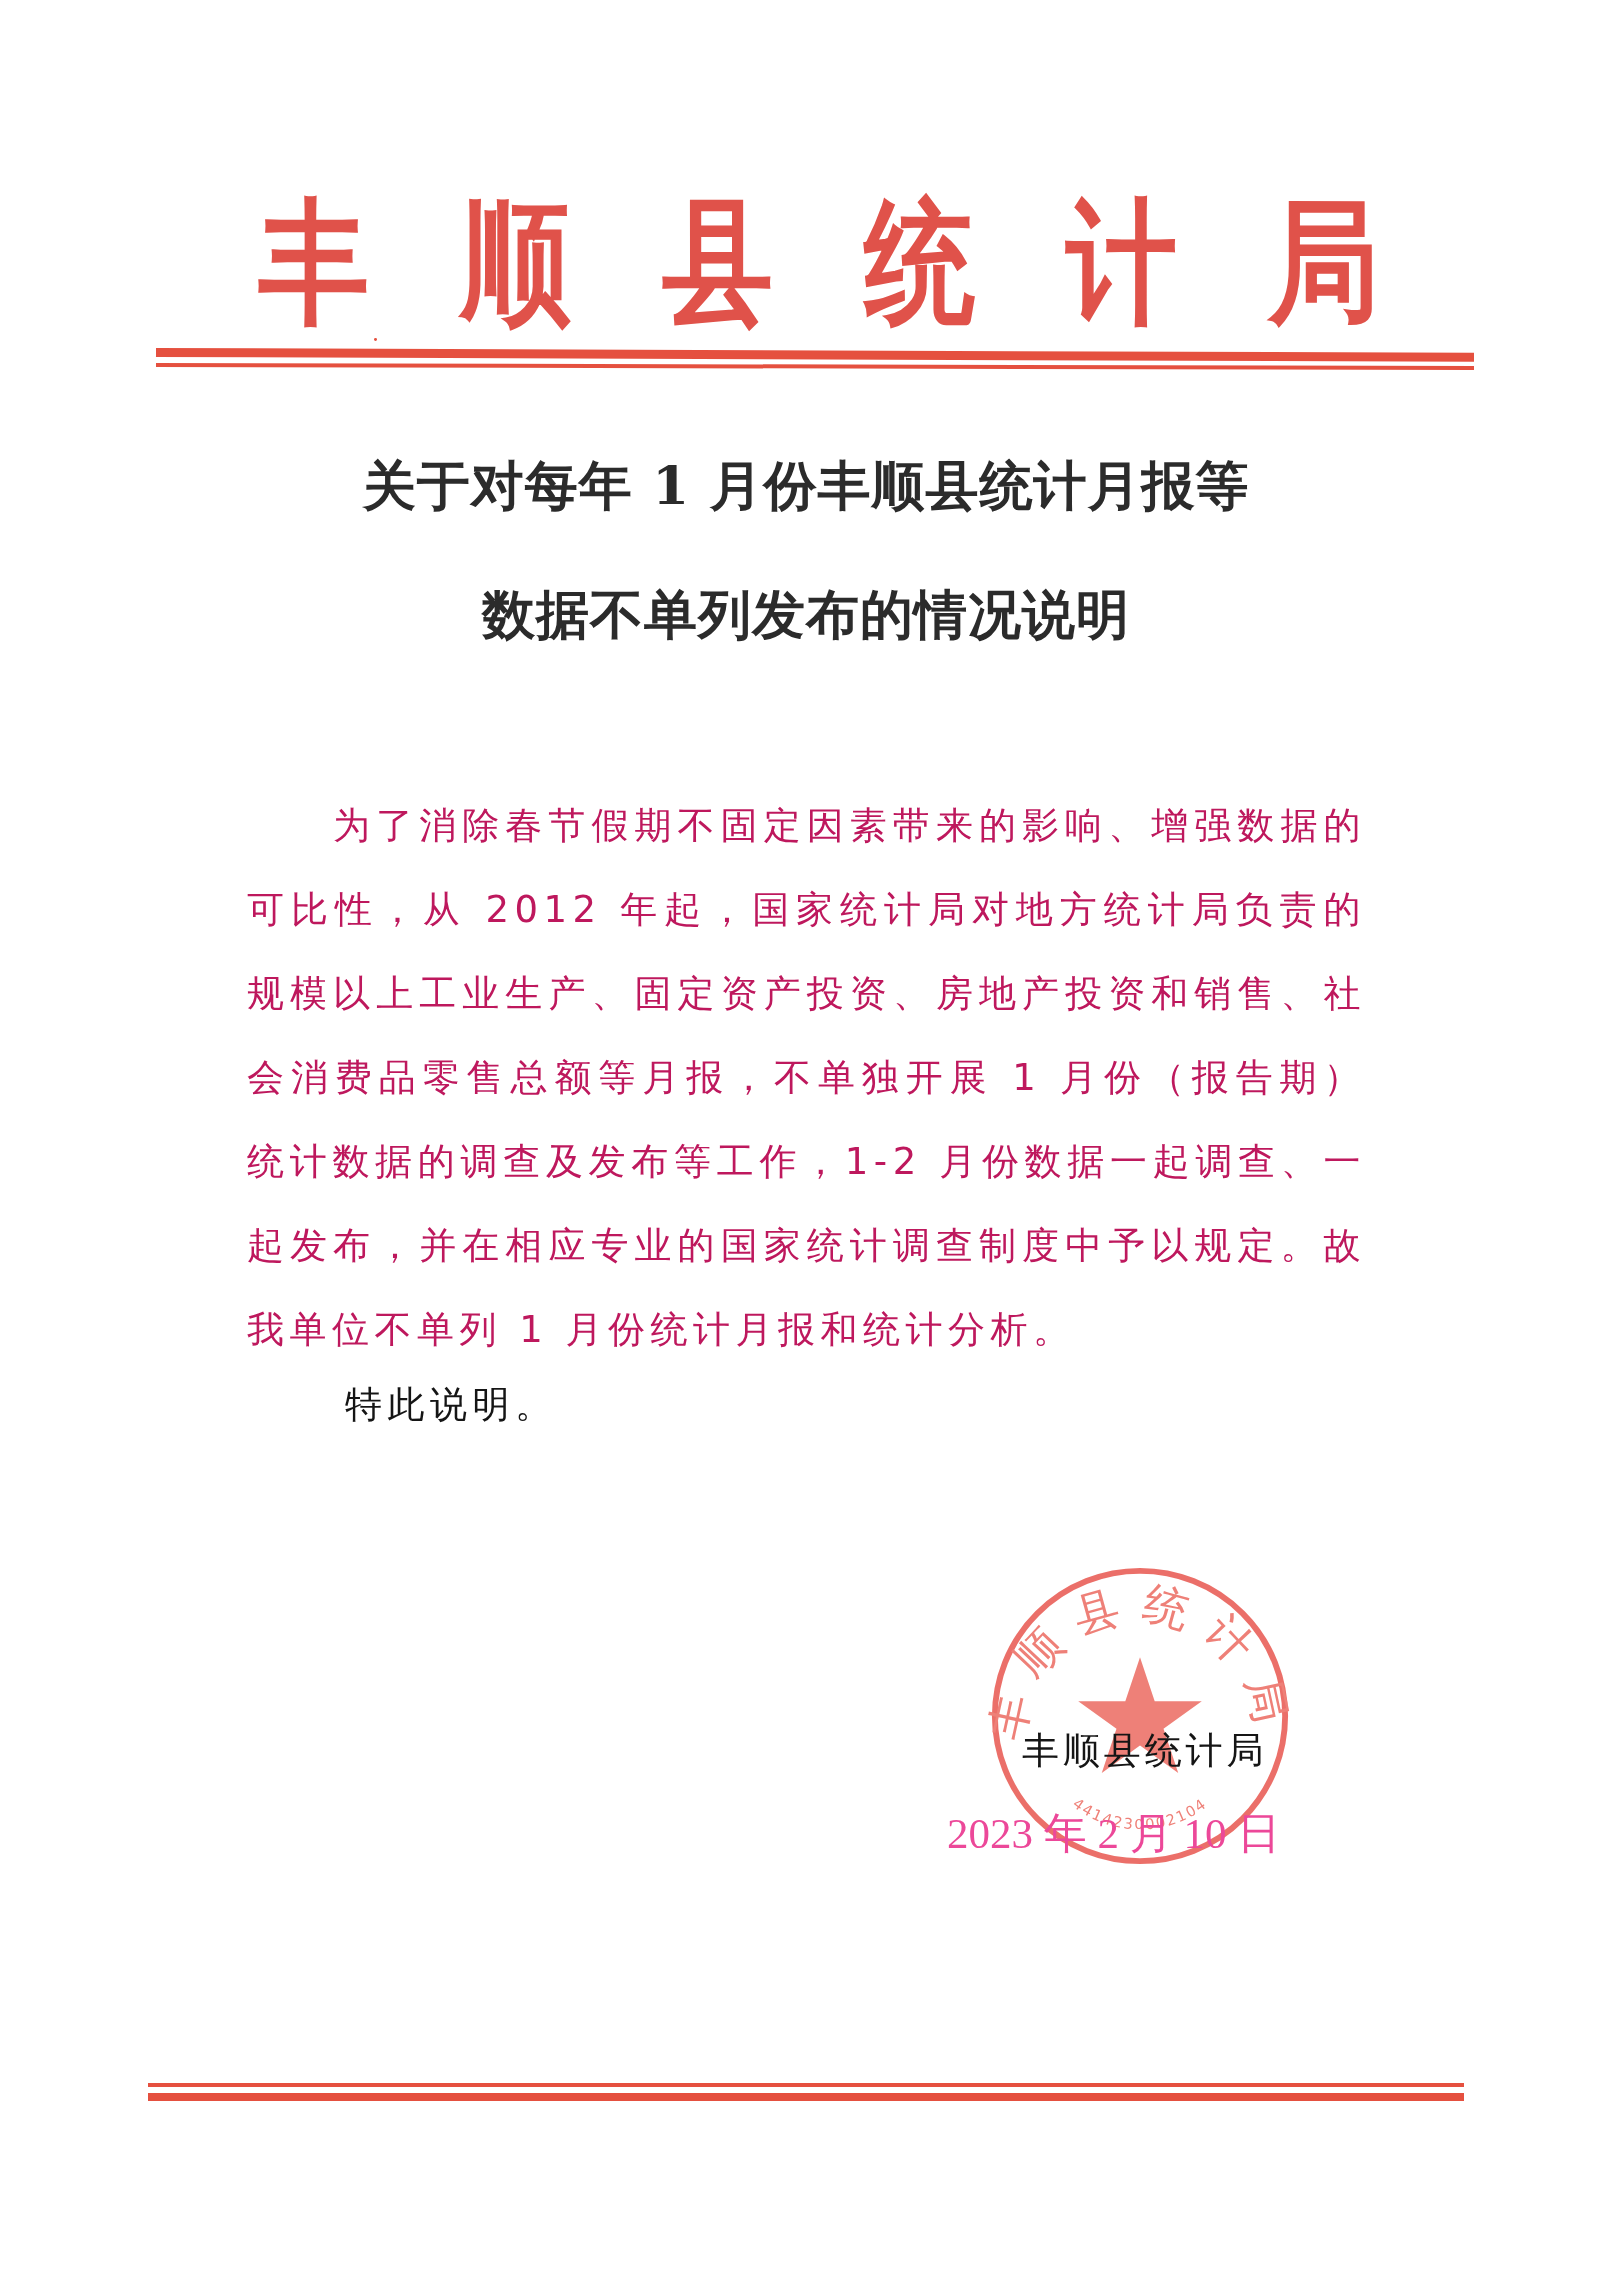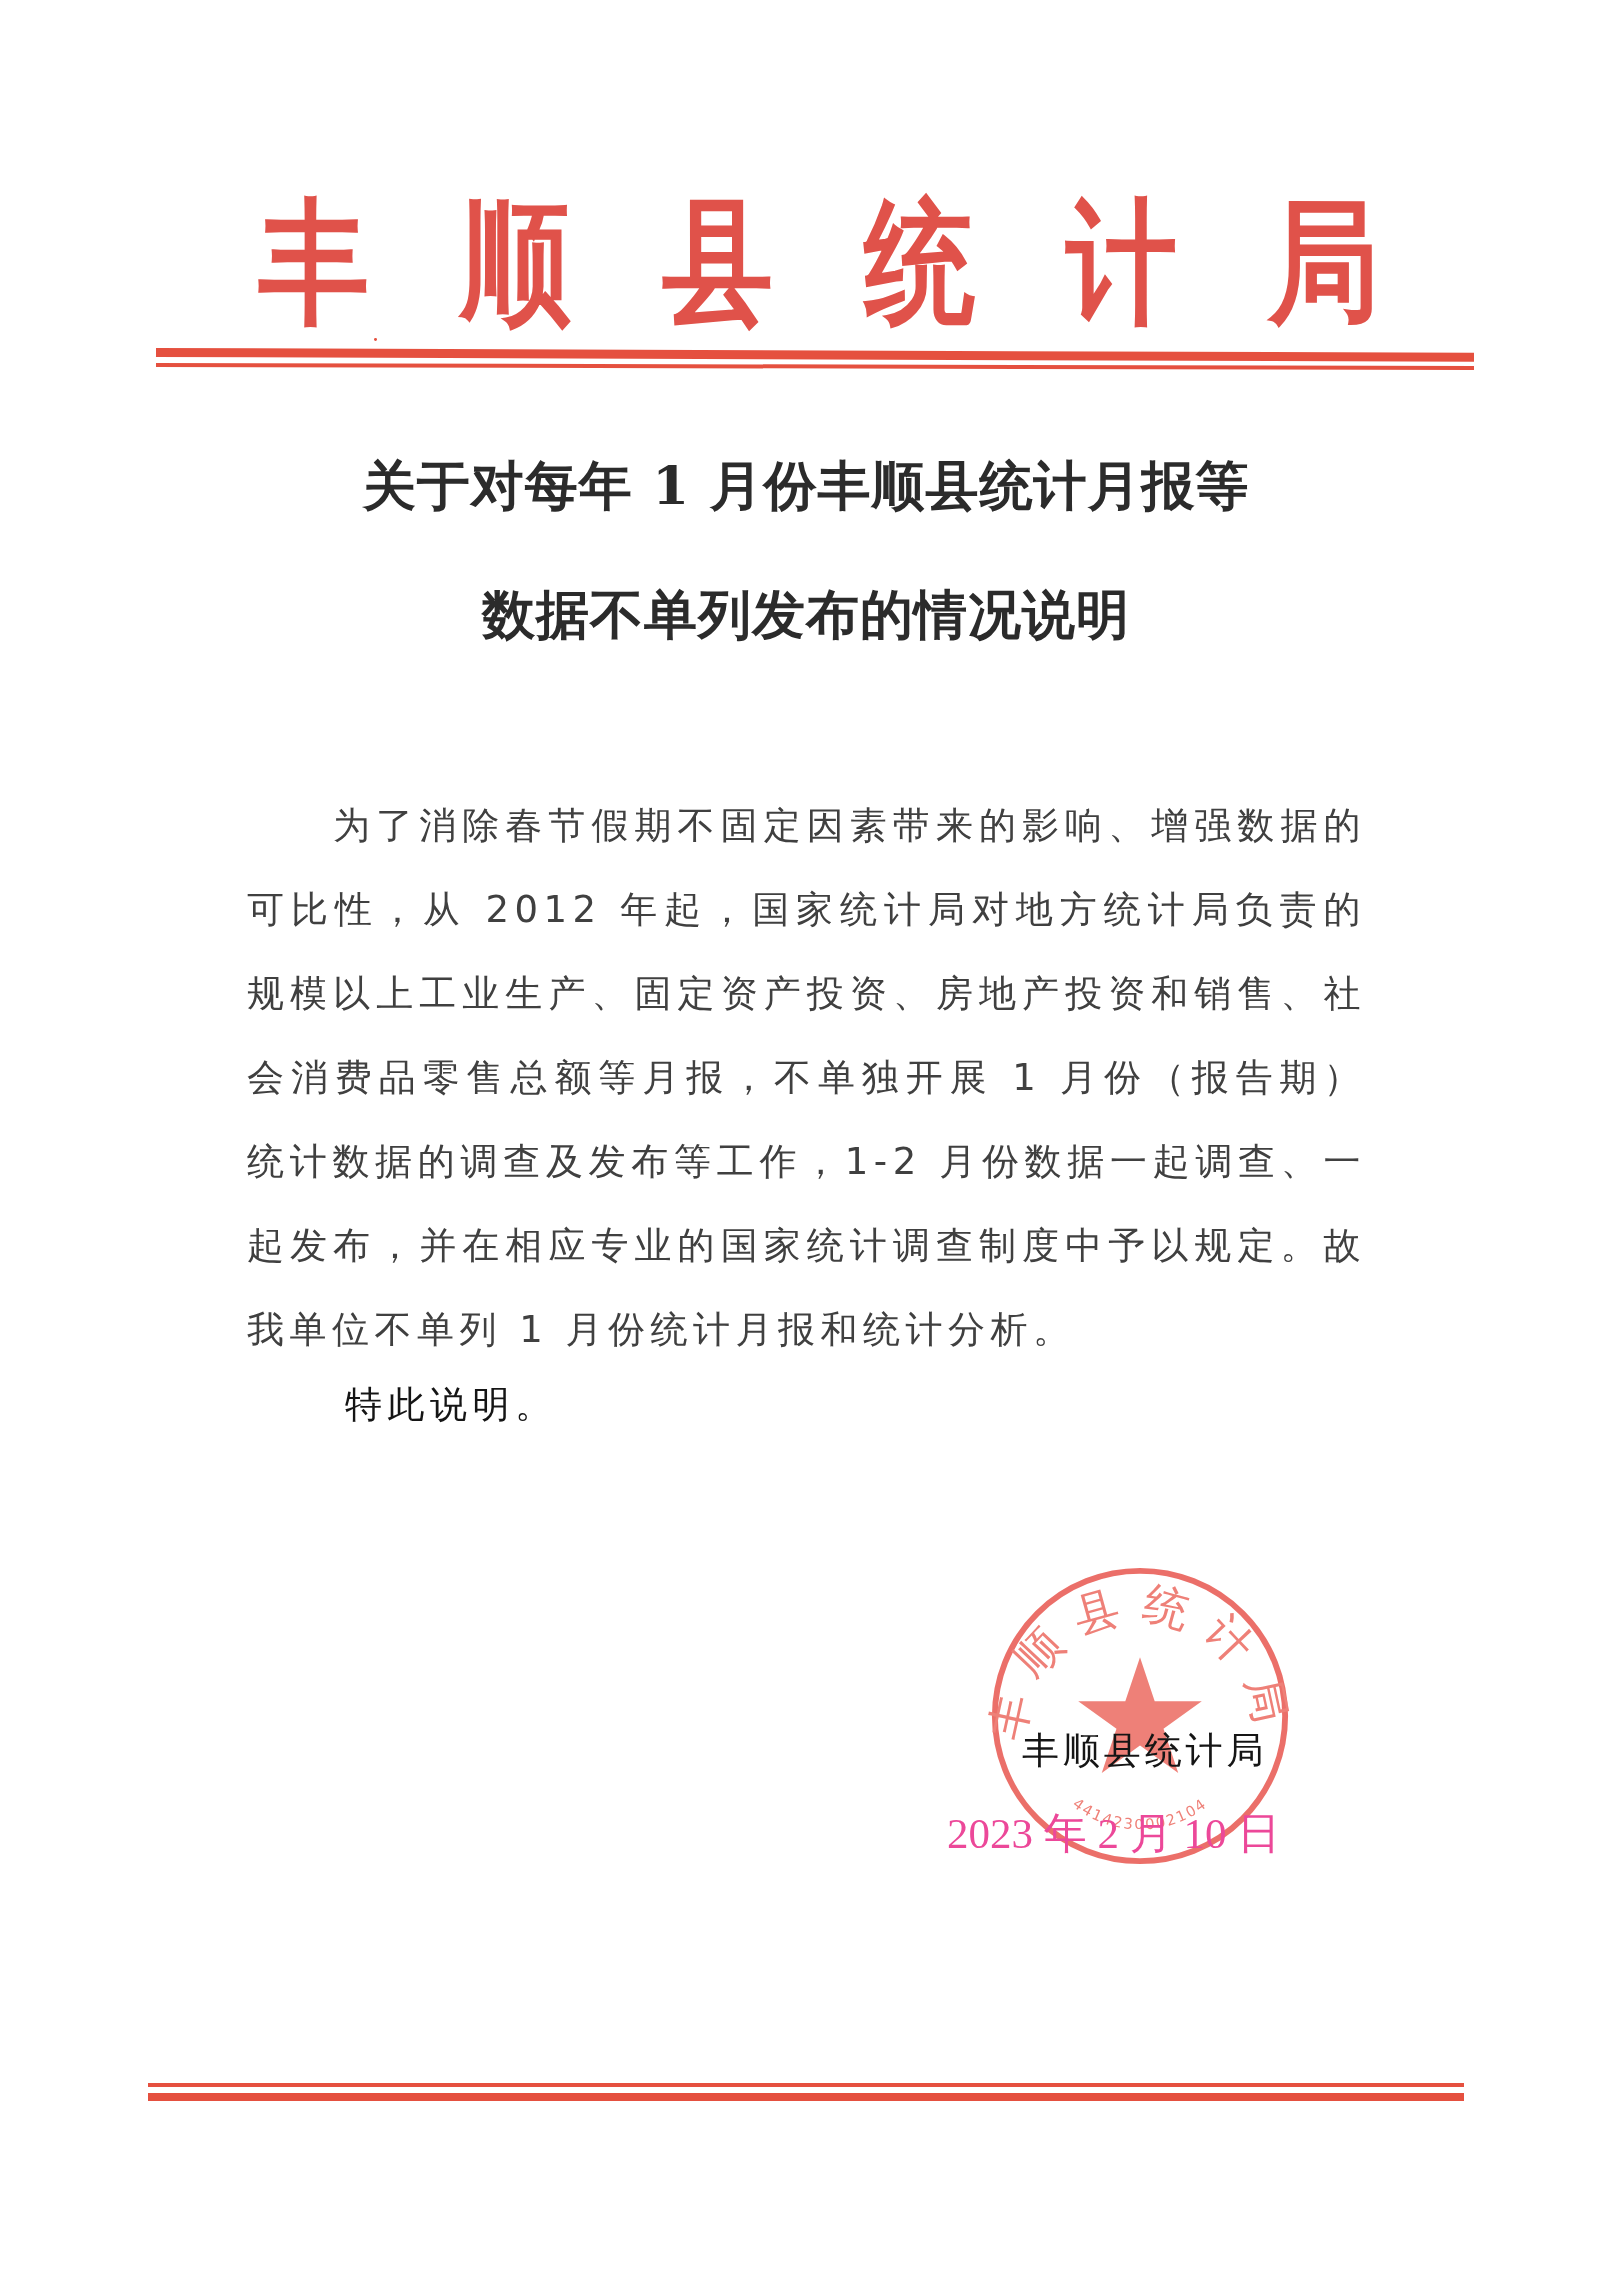--- a/index.html
+++ b/index.html
@@ -80,21 +80,21 @@
 
   
   .body-text {
     position: absolute;
     left: 247px;
     top: 784px;
     width: 1119px;
     font-family: "DejaVu Sans", "Liberation Sans", sans-serif;
     font-size: 37px;
     line-height: 84px;
-    color: #404040;
+    color: #be185d;
     letter-spacing: 5.5px;
     text-align: justify;
     text-align-last: left;
   }
   .body-text p {
     margin: 0;
     text-indent: 86px;
   }
   .closing {
     position: absolute;

